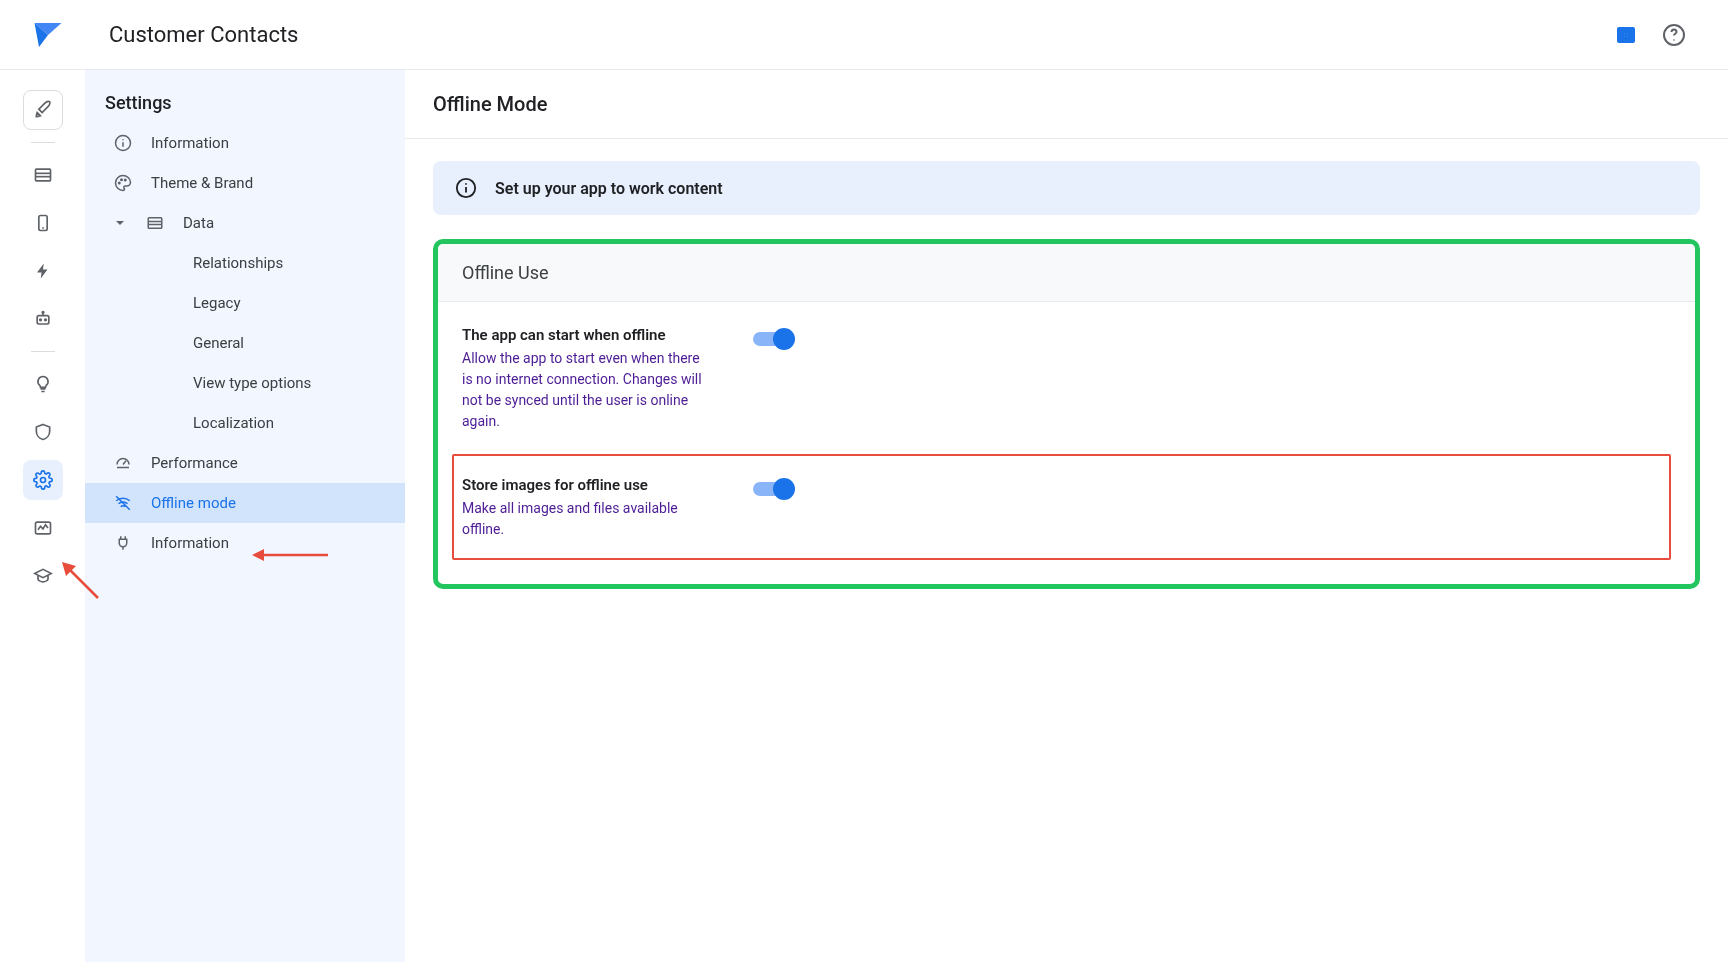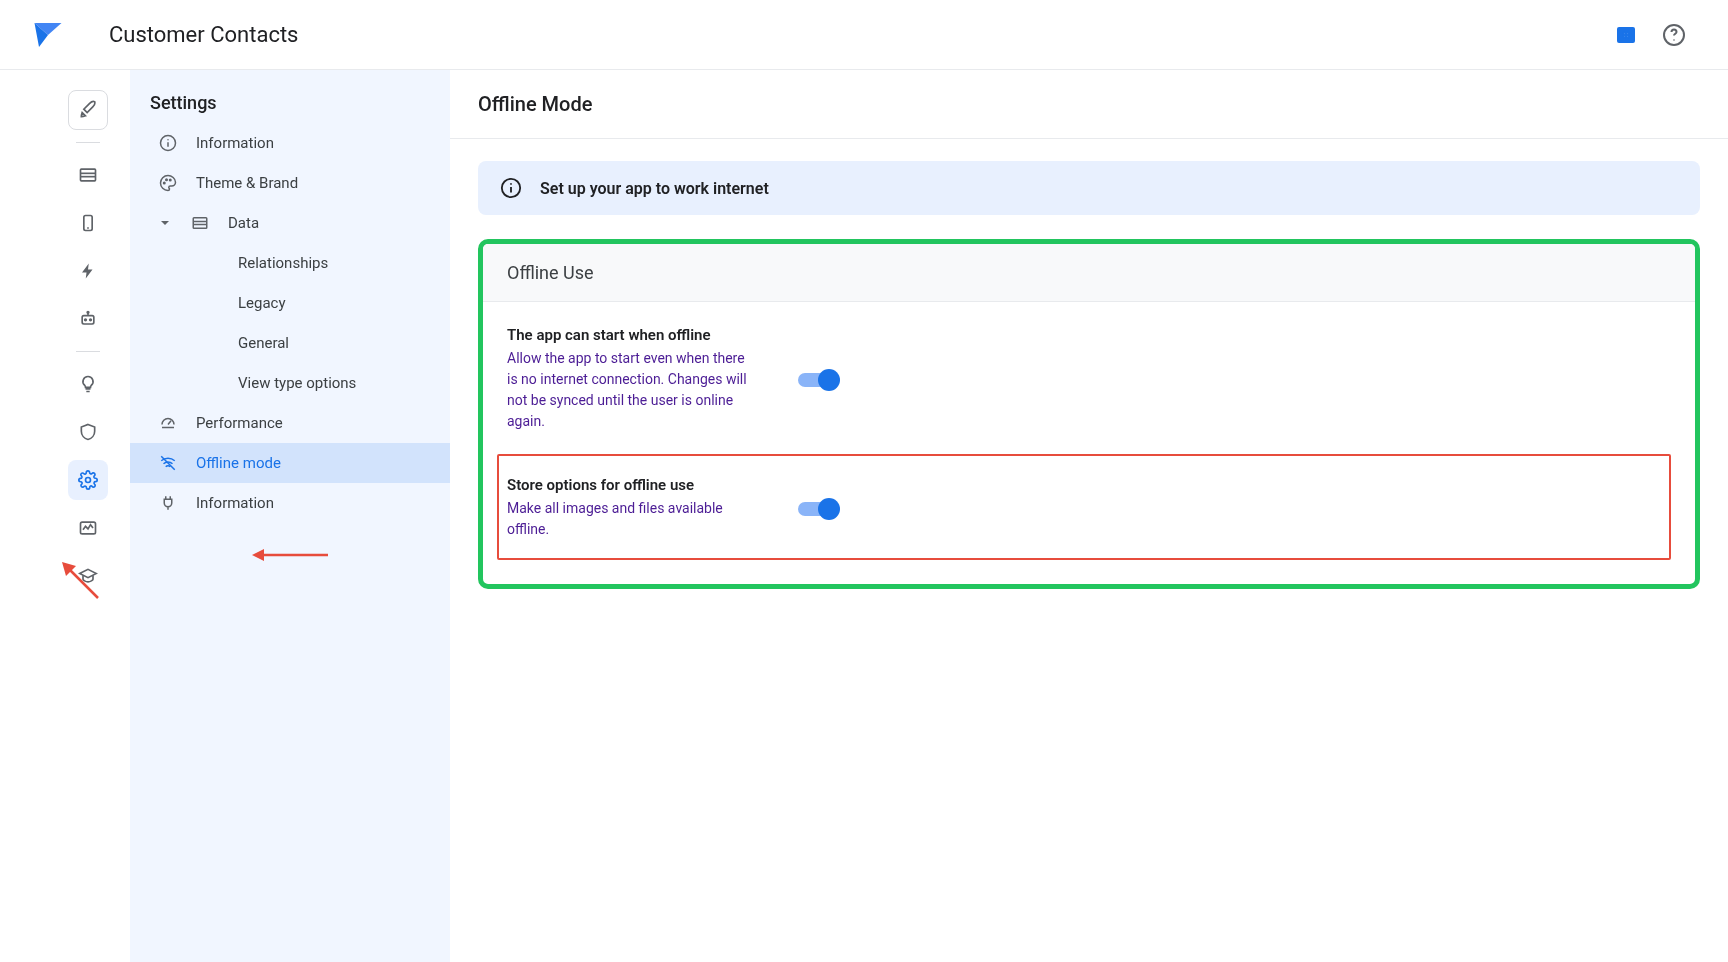--- a/index.html
+++ b/index.html
@@ -15,21 +15,21 @@
       justify-content: space-between;
     }
     .topbar-left { display: flex; align-items: center; gap: 25px; }
     .logo { display: flex; align-items: center; }
     .app-title { font-size: 22px; color: #202124; font-weight: 400; margin-left: 18px; }
     .topbar-right { display: flex; align-items: center; gap: 20px; margin-right: 10px; }
     .preview-btn { width: 28px; height: 28px; display: flex; align-items: center; justify-content: center; color: #1a73e8; }
     .help-btn { width: 28px; height: 28px; display: flex; align-items: center; justify-content: center; color: #5f6368; }
 
     
-    .main { display: flex; height: calc(100% - 70px); margin-left: 45px; }
+    .main { display: flex; height: calc(100% - 70px); }
 
     
     .rail {
       width: 85px;
       display: flex;
       flex-direction: column;
       align-items: center;
       padding-top: 20px;
       gap: 8px;
     }
@@ -122,21 +122,21 @@
       padding: 18px 24px;
       font-size: 18px;
       color: #3c4043;
       border-bottom: 1px solid #e8eaed;
       font-weight: 400;
     }
     .panel-body { padding: 24px; }
 
     .setting-row {
       display: flex;
-      align-items: center;
+      align-items: flex-start;
       gap: 40px;
       max-width: 335px;
       justify-content: space-between;
     }
     .setting-text { flex: 1; }
     .setting-title { font-size: 15px; font-weight: 600; color: #202124; margin-bottom: 4px; }
     .setting-desc { font-size: 14px; color: #4c1d95; line-height: 1.5; }
 
     .setting-container { padding: 0; }
     .setting-container.highlight {
@@ -323,20 +323,23 @@
     <div class="side-subitem">
       <span>Legacy</span>
     </div>
 
     <div class="side-subitem">
       <span>General</span>
     </div>
     <div class="side-subitem">
       <span>View type options</span>
     </div>
+    <div class="side-subitem">
+      <span>Localization</span>
+    </div>
 
     <div class="side-item">
       <span class="icon">
         <svg width="18" height="18" viewBox="0 0 24 24" fill="none" stroke="currentColor" stroke-width="2">
             <path d="M4 14a8 8 0 1116 0"></path>
             <line x1="12" y1="14" x2="16" y2="9"></line>
             <line x1="4" y1="18" x2="20" y2="18"></line>
           </svg>
       </span>
       <span>Performance</span>
@@ -368,21 +371,21 @@
     <div class="content-body">
 
       <div class="banner">
         <span class="icon">
           <svg width="22" height="22" viewBox="0 0 24 24" fill="none" stroke="#202124" stroke-width="2">
               <circle cx="12" cy="12" r="10"></circle>
               <line x1="12" y1="11" x2="12" y2="17"></line>
               <circle cx="12" cy="7.5" r="1" fill="#202124" stroke="none"></circle>
             </svg>
         </span>
-        <span class="banner-text">Set up your app to work internet</span>
+        <span class="banner-text">Set up your app to work content</span>
       </div>
 
       <div class="panel">
         <div class="panel-header">Offline Use</div>
         <div class="panel-body">
 
           <div class="setting-container">
             <div class="setting-row">
               <div class="setting-text">
                 <div class="setting-title">The app can start when offline</div>
@@ -391,21 +394,21 @@
               <div class="toggle">
                 <div class="toggle-track"></div>
                 <div class="toggle-thumb"></div>
               </div>
             </div>
           </div>
 
           <div class="setting-container highlight">
             <div class="setting-row">
               <div class="setting-text">
-                <div class="setting-title">Store options for offline use</div>
+                <div class="setting-title">Store images for offline use</div>
                 <div class="setting-desc">Make all images and files available offline.</div>
               </div>
               <div class="toggle">
                 <div class="toggle-track"></div>
                 <div class="toggle-thumb"></div>
               </div>
             </div>
           </div>
 
         </div>

